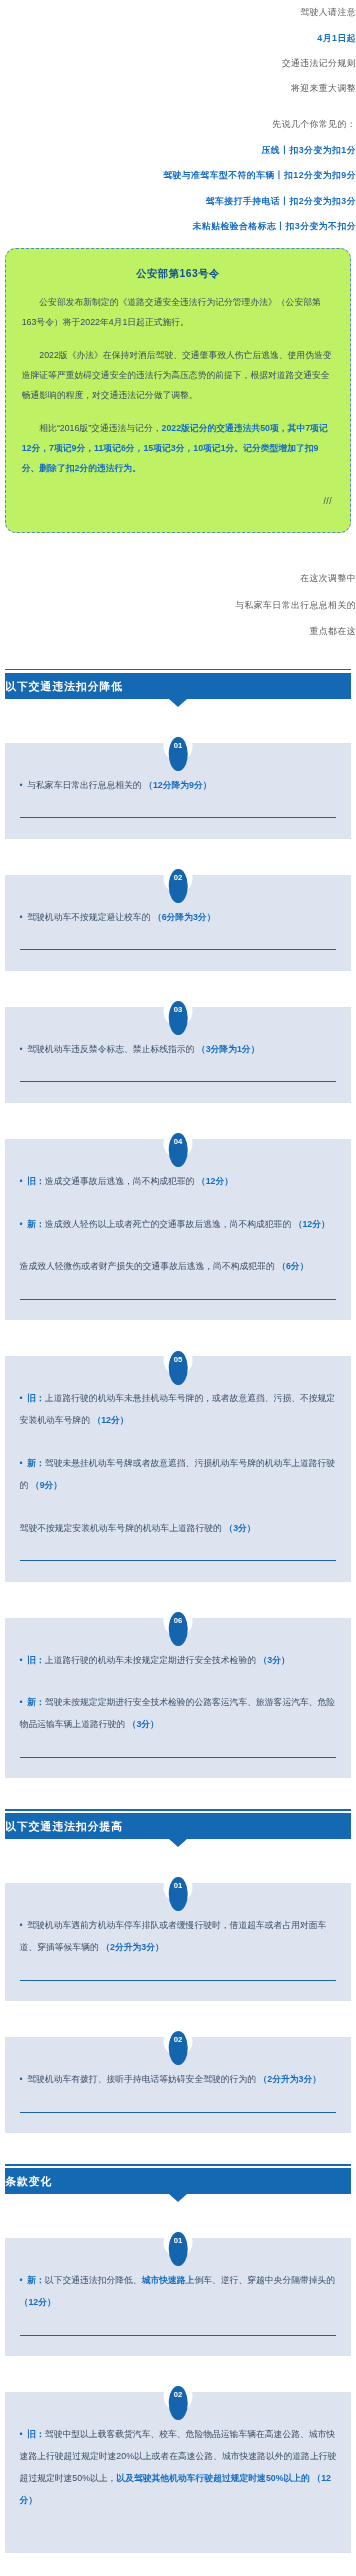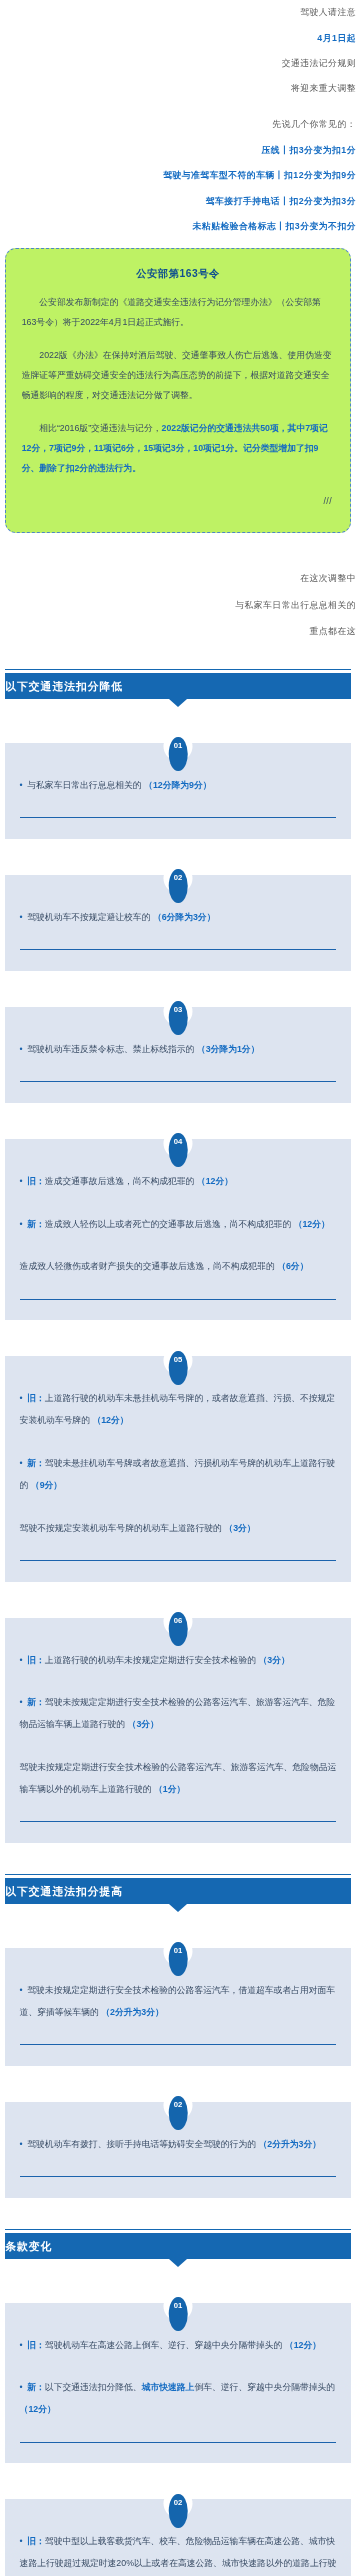--- a/index.html
+++ b/index.html
@@ -103,49 +103,47 @@
         <p><span class="dot">•</span><span class="seg-b">旧：</span><span class="seg-n">上道路行驶的机动车未悬挂机动车号牌的，或者故意遮挡、污损、不按规定安装机动车号牌的 </span><span class="seg-b">（12分）</span></p>
         <p><span class="dot">•</span><span class="seg-b">新：</span><span class="seg-n">驾驶未悬挂机动车号牌或者故意遮挡、污损机动车号牌的机动车上道路行驶的 </span><span class="seg-b">（9分）</span></p>
         <p><span class="seg-n">驾驶不按规定安装机动车号牌的机动车上道路行驶的 </span><span class="seg-b">（3分）</span></p>
         <div class="sep"></div>
       </section>
       <section class="card">
         <div class="notch"></div>
         <div class="badge">06</div>
         <p><span class="dot">•</span><span class="seg-b">旧：</span><span class="seg-n">上道路行驶的机动车未按规定定期进行安全技术检验的 </span><span class="seg-b">（3分）</span></p>
         <p><span class="dot">•</span><span class="seg-b">新：</span><span class="seg-n">驾驶未按规定定期进行安全技术检验的公路客运汽车、旅游客运汽车、危险物品运输车辆上道路行驶的 </span><span class="seg-b">（3分）</span></p>
-        <p><span class="seg-n">驾驶未按规定定期进行安全技术检验的公路客运汽车、旅游客运汽车、危险物品运输车辆以外的机动车上道路行驶的 </span><span class="seg-b">（1分）</span></p>
         <div class="sep"></div>
       </section>
       <div class="banner-wrap">
         <div class="banner-top-line"></div>
         <div class="banner-bar">以下交通违法扣分提高</div>
         <div class="banner-tri"></div>
       </div>
       <section class="card">
         <div class="notch"></div>
         <div class="badge">01</div>
-        <p><span class="dot">•</span><span class="seg-n">驾驶未按规定定期进行安全技术检验的公路客运汽车，借道超车或者占用对面车道、穿插等候车辆的 </span><span class="seg-b">（2分升为3分）</span></p>
+        <p><span class="dot">•</span><span class="seg-n">驾驶机动车遇前方机动车停车排队或者缓慢行驶时，借道超车或者占用对面车道、穿插等候车辆的 </span><span class="seg-b">（2分升为3分）</span></p>
         <div class="sep"></div>
       </section>
       <section class="card">
         <div class="notch"></div>
         <div class="badge">02</div>
         <p><span class="dot">•</span><span class="seg-n">驾驶机动车有拨打、接听手持电话等妨碍安全驾驶的行为的 </span><span class="seg-b">（2分升为3分）</span></p>
         <div class="sep"></div>
       </section>
       <div class="banner-wrap">
         <div class="banner-top-line"></div>
         <div class="banner-bar">条款变化</div>
         <div class="banner-tri"></div>
       </div>
       <section class="card">
         <div class="notch"></div>
         <div class="badge">01</div>
-        <p><span class="dot">•</span><span class="seg-b">旧：</span><span class="seg-n">驾驶机动车在高速公路上倒车、逆行、穿越中央分隔带掉头的 </span><span class="seg-b">（12分）</span></p>
         <p><span class="dot">•</span><span class="seg-b">新：</span><span class="seg-n">以下交通违法扣分降低、</span><span class="seg-b">城市快速路上</span><span class="seg-n">倒车、逆行、穿越中央分隔带掉头的 </span><span class="seg-b">（12分）</span></p>
         <div class="sep"></div>
       </section>
       <section class="card">
         <div class="notch"></div>
         <div class="badge">02</div>
         <p><span class="dot">•</span><span class="seg-b">旧：</span><span class="seg-n">驾驶中型以上载客载货汽车、校车、危险物品运输车辆在高速公路、城市快速路上行驶超过规定时速20%以上或者在高速公路、城市快速路以外的道路上行驶超过规定时速50%以上，</span><span class="seg-b">以及驾驶其他机动车行驶超过规定时速50%以上的 </span><span class="seg-b">（12分）</span></p>
       </section>
     </main>
 

